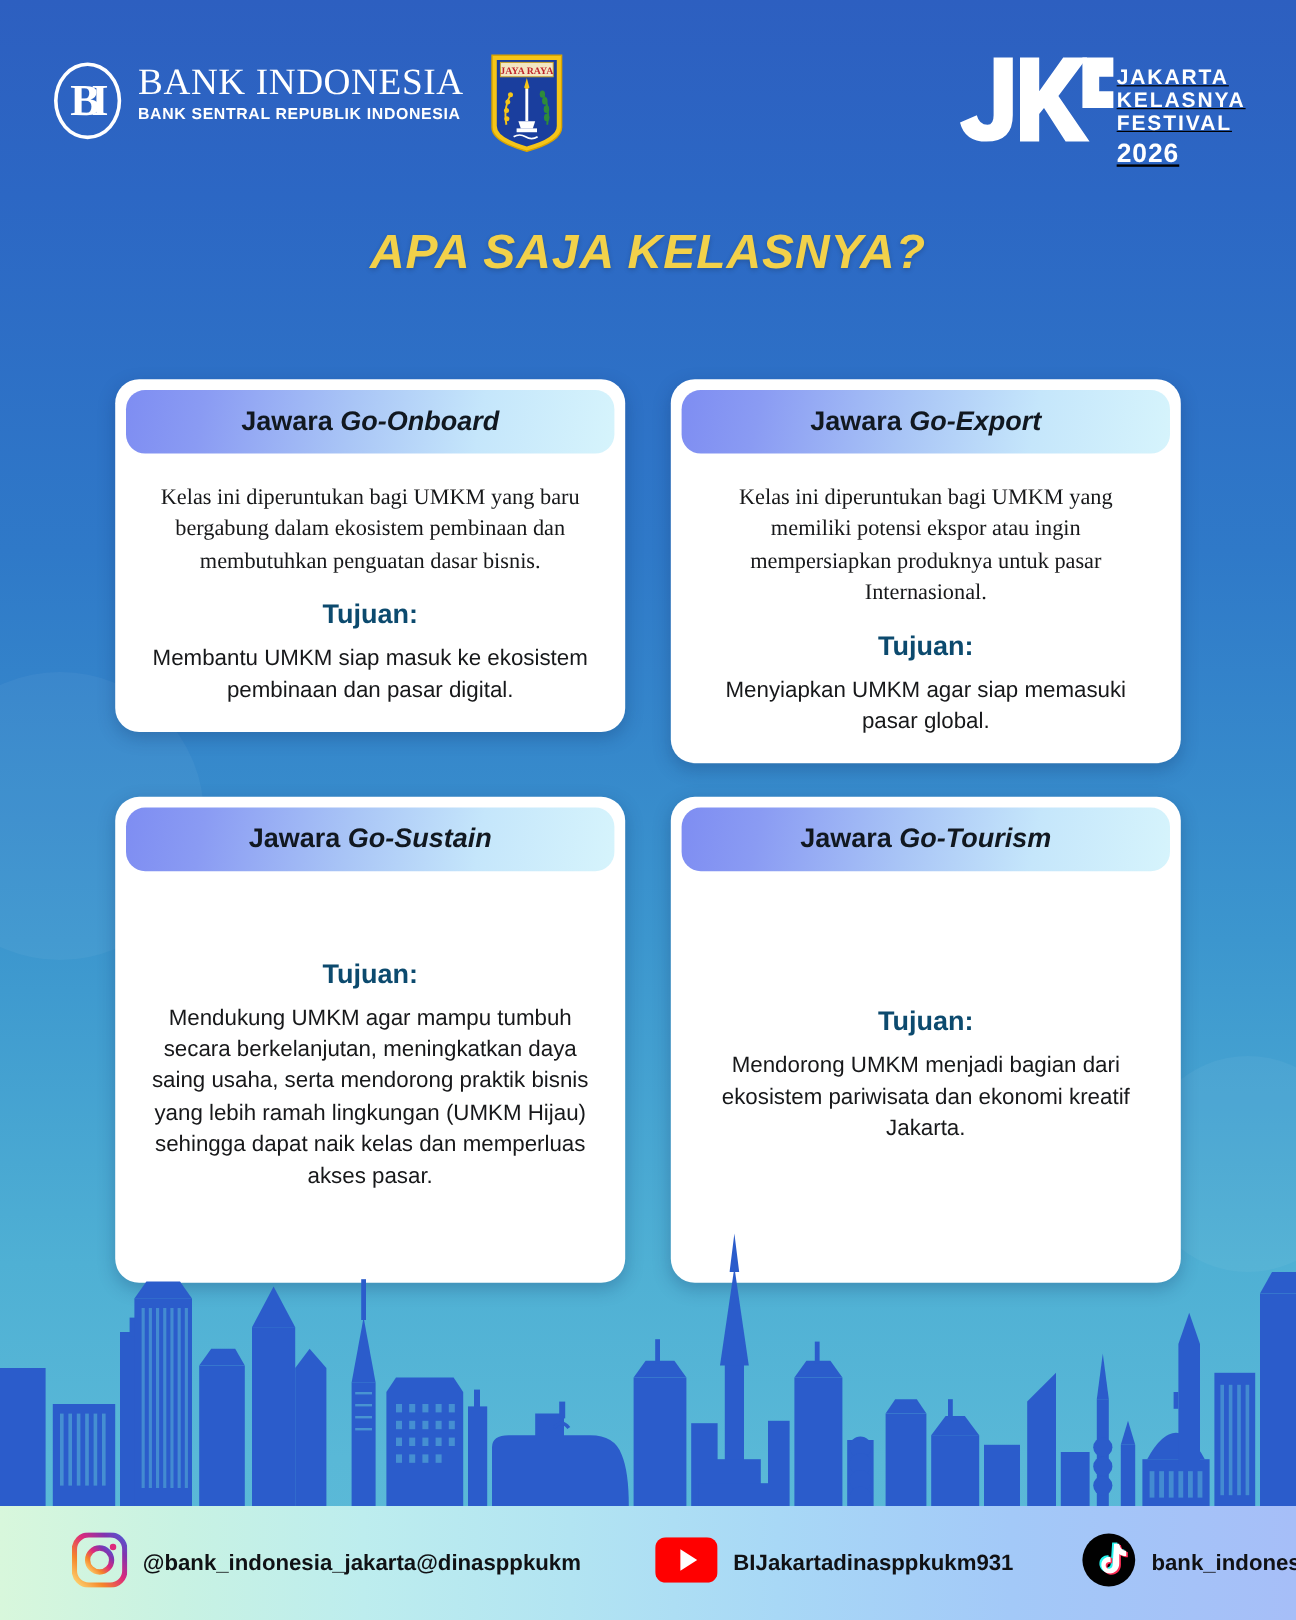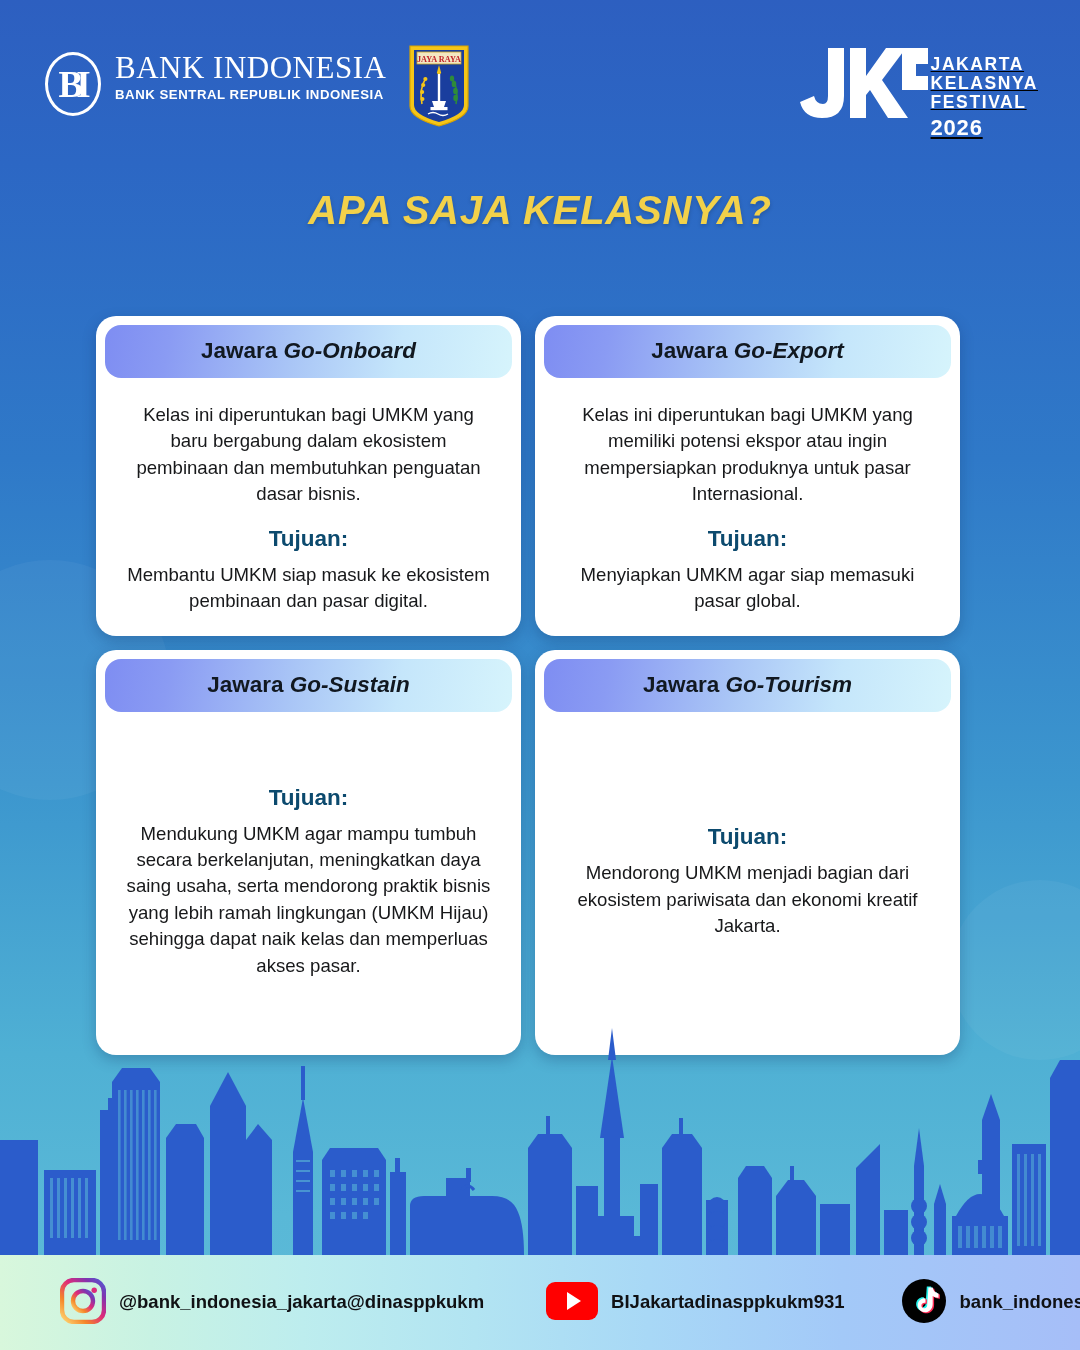--- a/index.html
+++ b/index.html
@@ -129,21 +129,20 @@
   .cards {
     position: absolute;
     top: 316px;
     left: 96px;
     width: 888px;
     display: grid;
     grid-template-columns: 425px 425px;
     column-gap: 38px;
     row-gap: 28px;
     align-items: start;
-    gap: 14px;
   }
 
   .card {
     background: #ffffff;
     border-radius: 20px;
     box-shadow: 0 5px 14px rgba(10,40,90,0.26);
     padding: 9px 9px 22px 9px;
     display: flex;
     flex-direction: column;
   }
@@ -171,20 +170,21 @@
     flex-direction: column;
     justify-content: center;
   }
 
   .card-desc {
     text-align: center;
     font-size: 18.6px;
     line-height: 1.42;
     color: #17181a;
     margin-top: 24px;
+    font-family: Liberation Serif, serif;
   }
   .card-goal-label {
     text-align: center;
     font-size: 22.5px;
     font-weight: bold;
     color: #0c4a6e;
     margin-top: 18px;
   }
   .card-goal {
     text-align: center;

